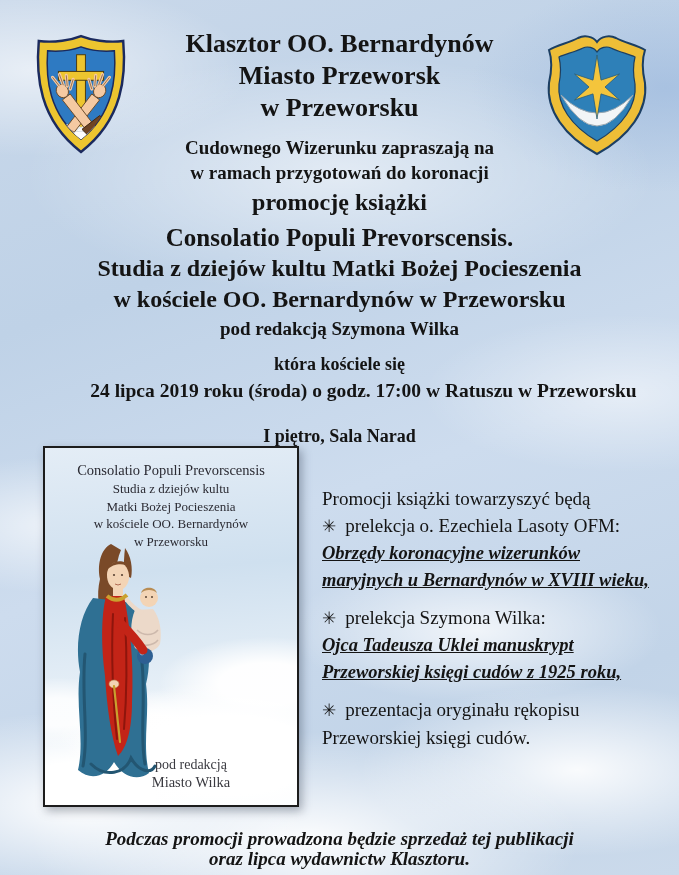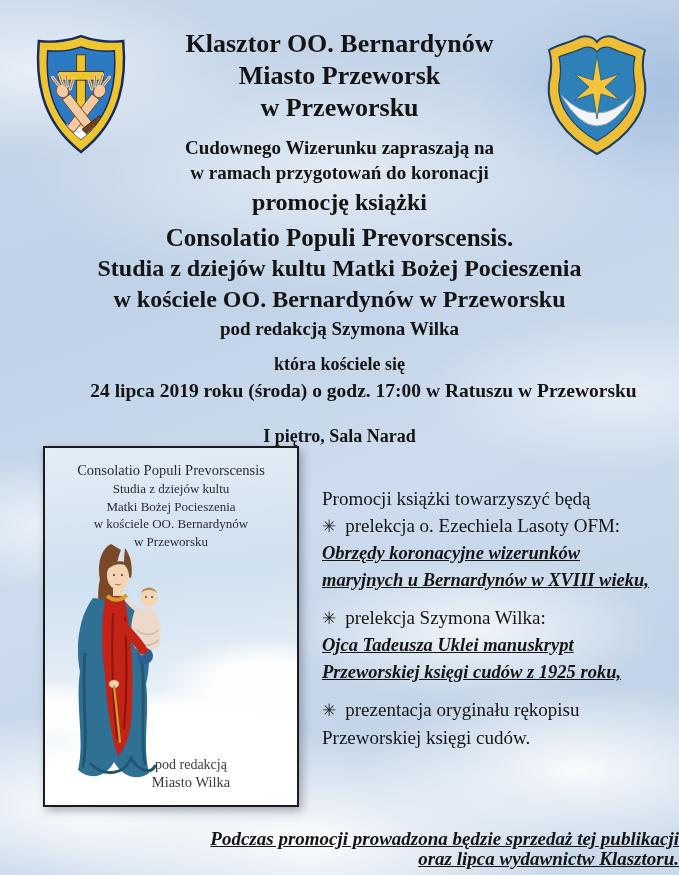--- a/index.html
+++ b/index.html
@@ -74,21 +74,21 @@
 
   
   .program{position:absolute;left:322px;top:486px;width:352px;}
   .program-heading{font-size:19px;line-height:26px;margin-bottom:0;}
   .program-item{margin-bottom:10px;}
   .item-label{font-size:19px;line-height:27px;white-space:pre-line;}
   .star{font-family:"DejaVu Sans",sans-serif;font-size:17px;margin-right:9px;}
   .item-detail{font-size:18.5px;line-height:27px;font-weight:700;font-style:italic;white-space:pre-line;text-decoration:underline;}
 
   
-  .footer{position:absolute;left:0;right:0;top:829px;text-align:right;text-decoration:underline;}
+  .footer{position:absolute;left:0;right:0;top:829px;text-align:center;}
   .footer-line{font-size:19px;line-height:20px;font-weight:700;font-style:italic;}
 </style>
 </head>
 <body>
 
 <div class="poster">
 
   <div class="emblem emblem-left">
     <svg viewBox="0 0 110 128" width="108" height="128">
       <defs>

